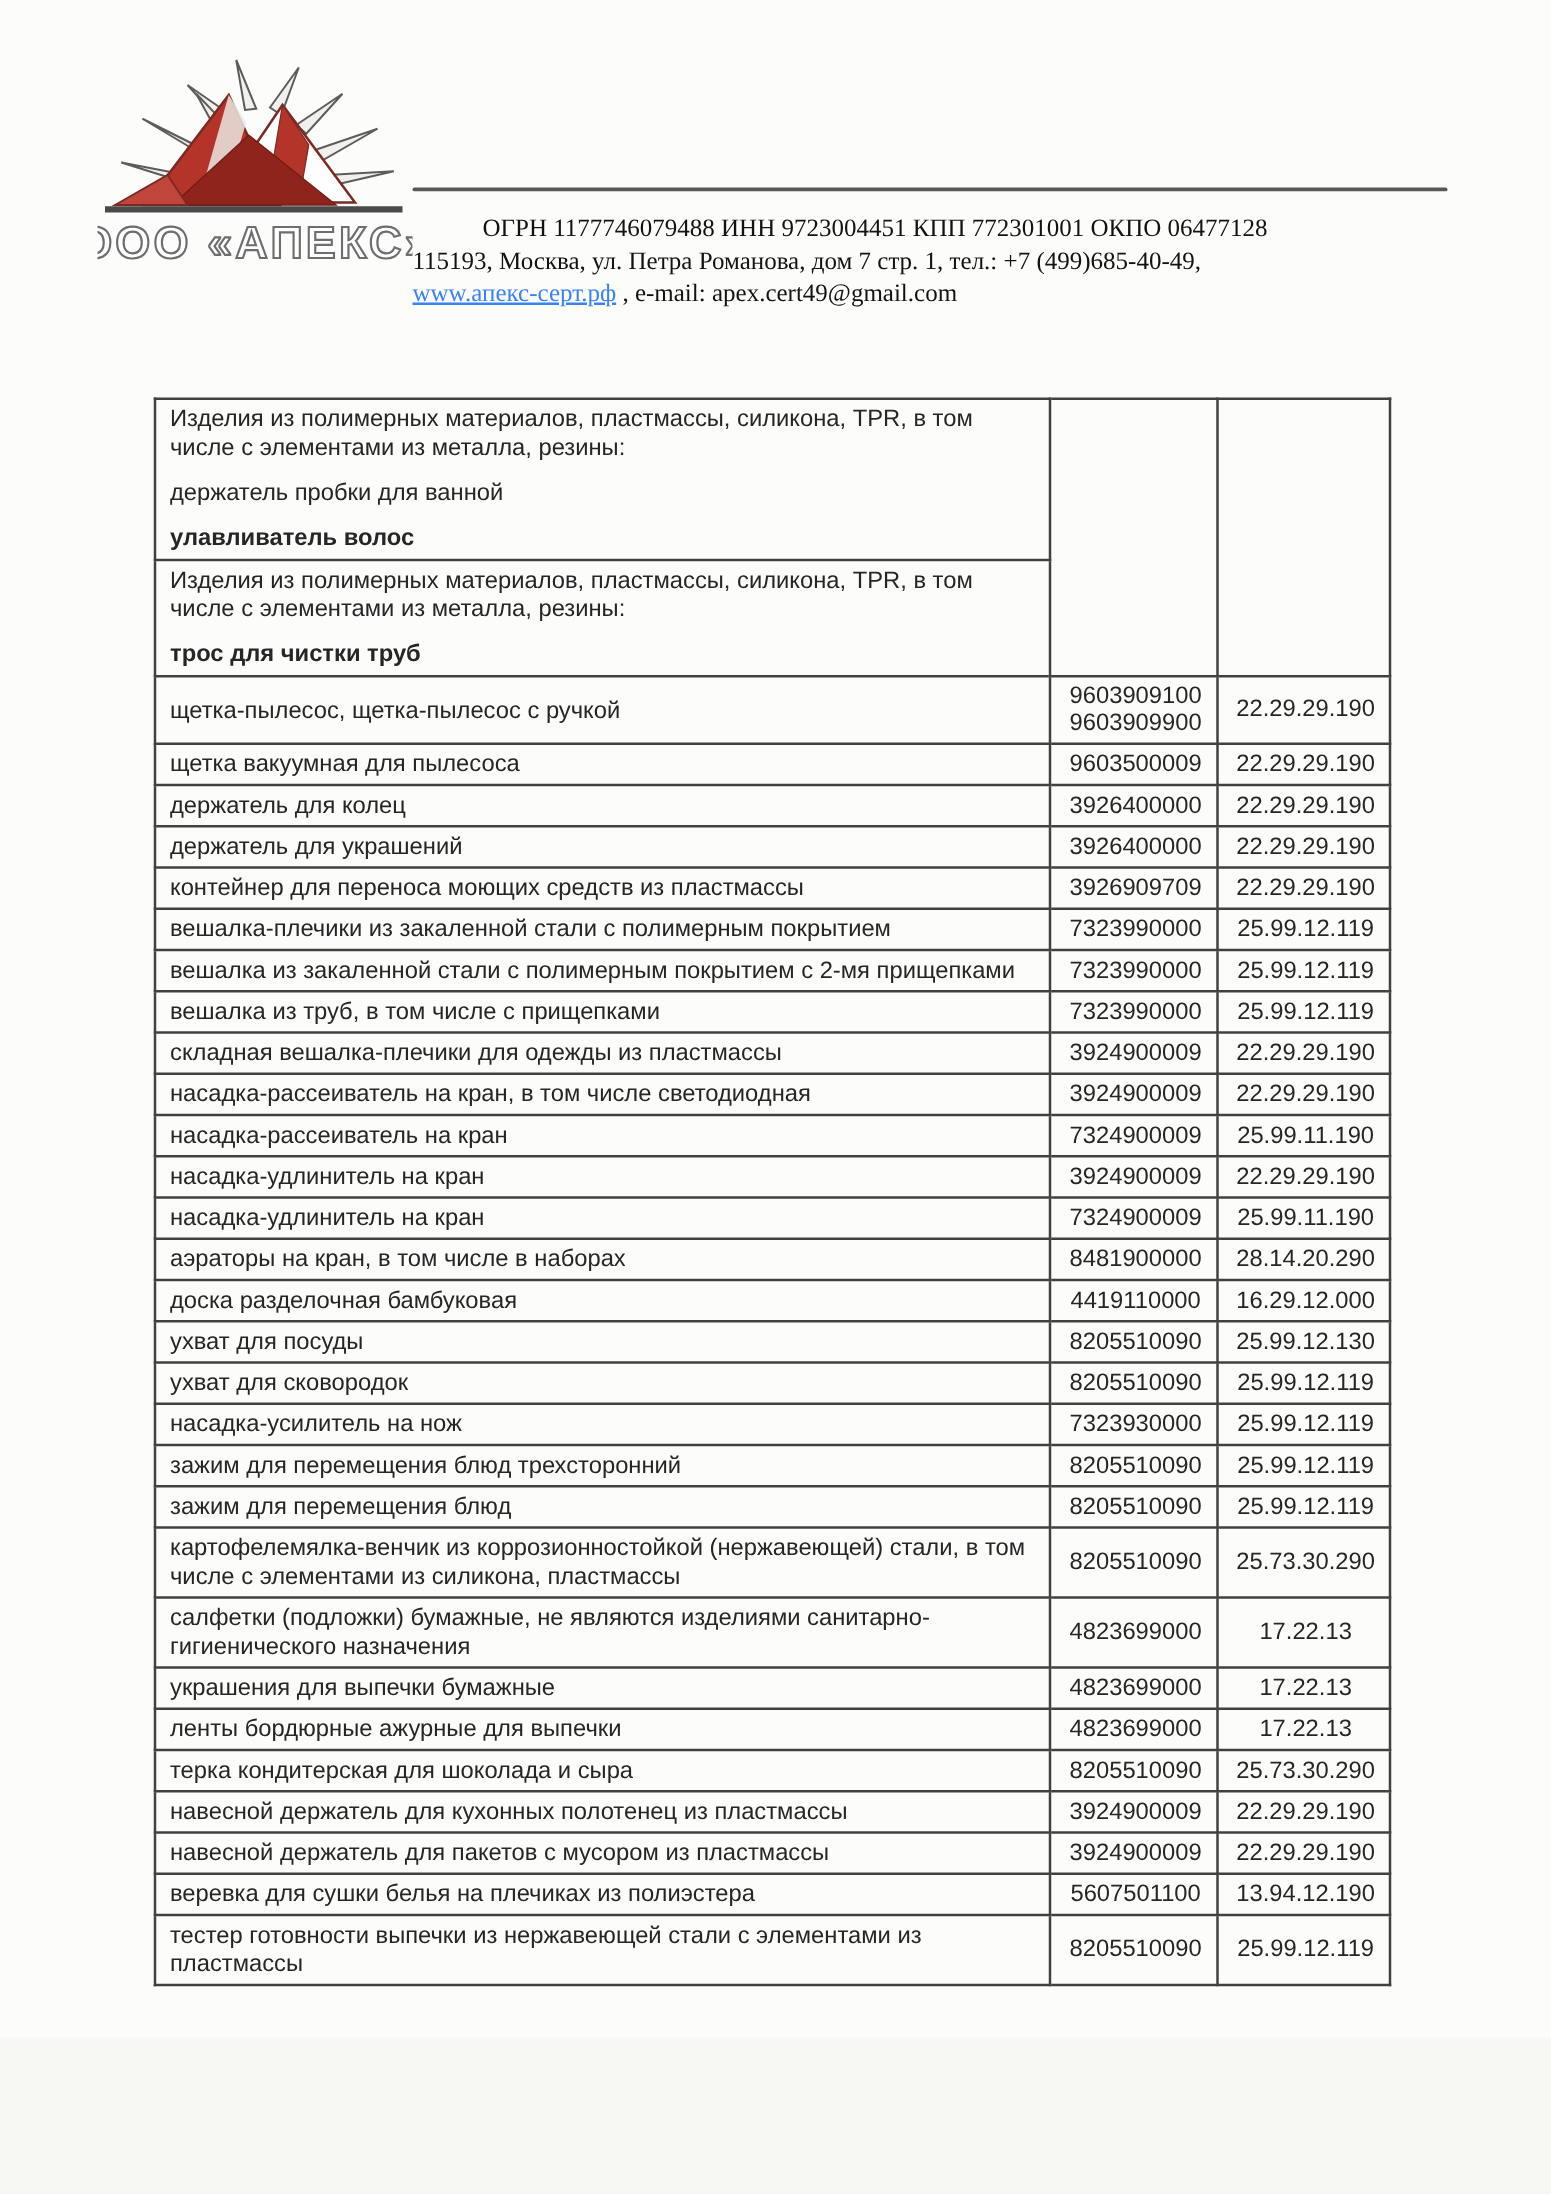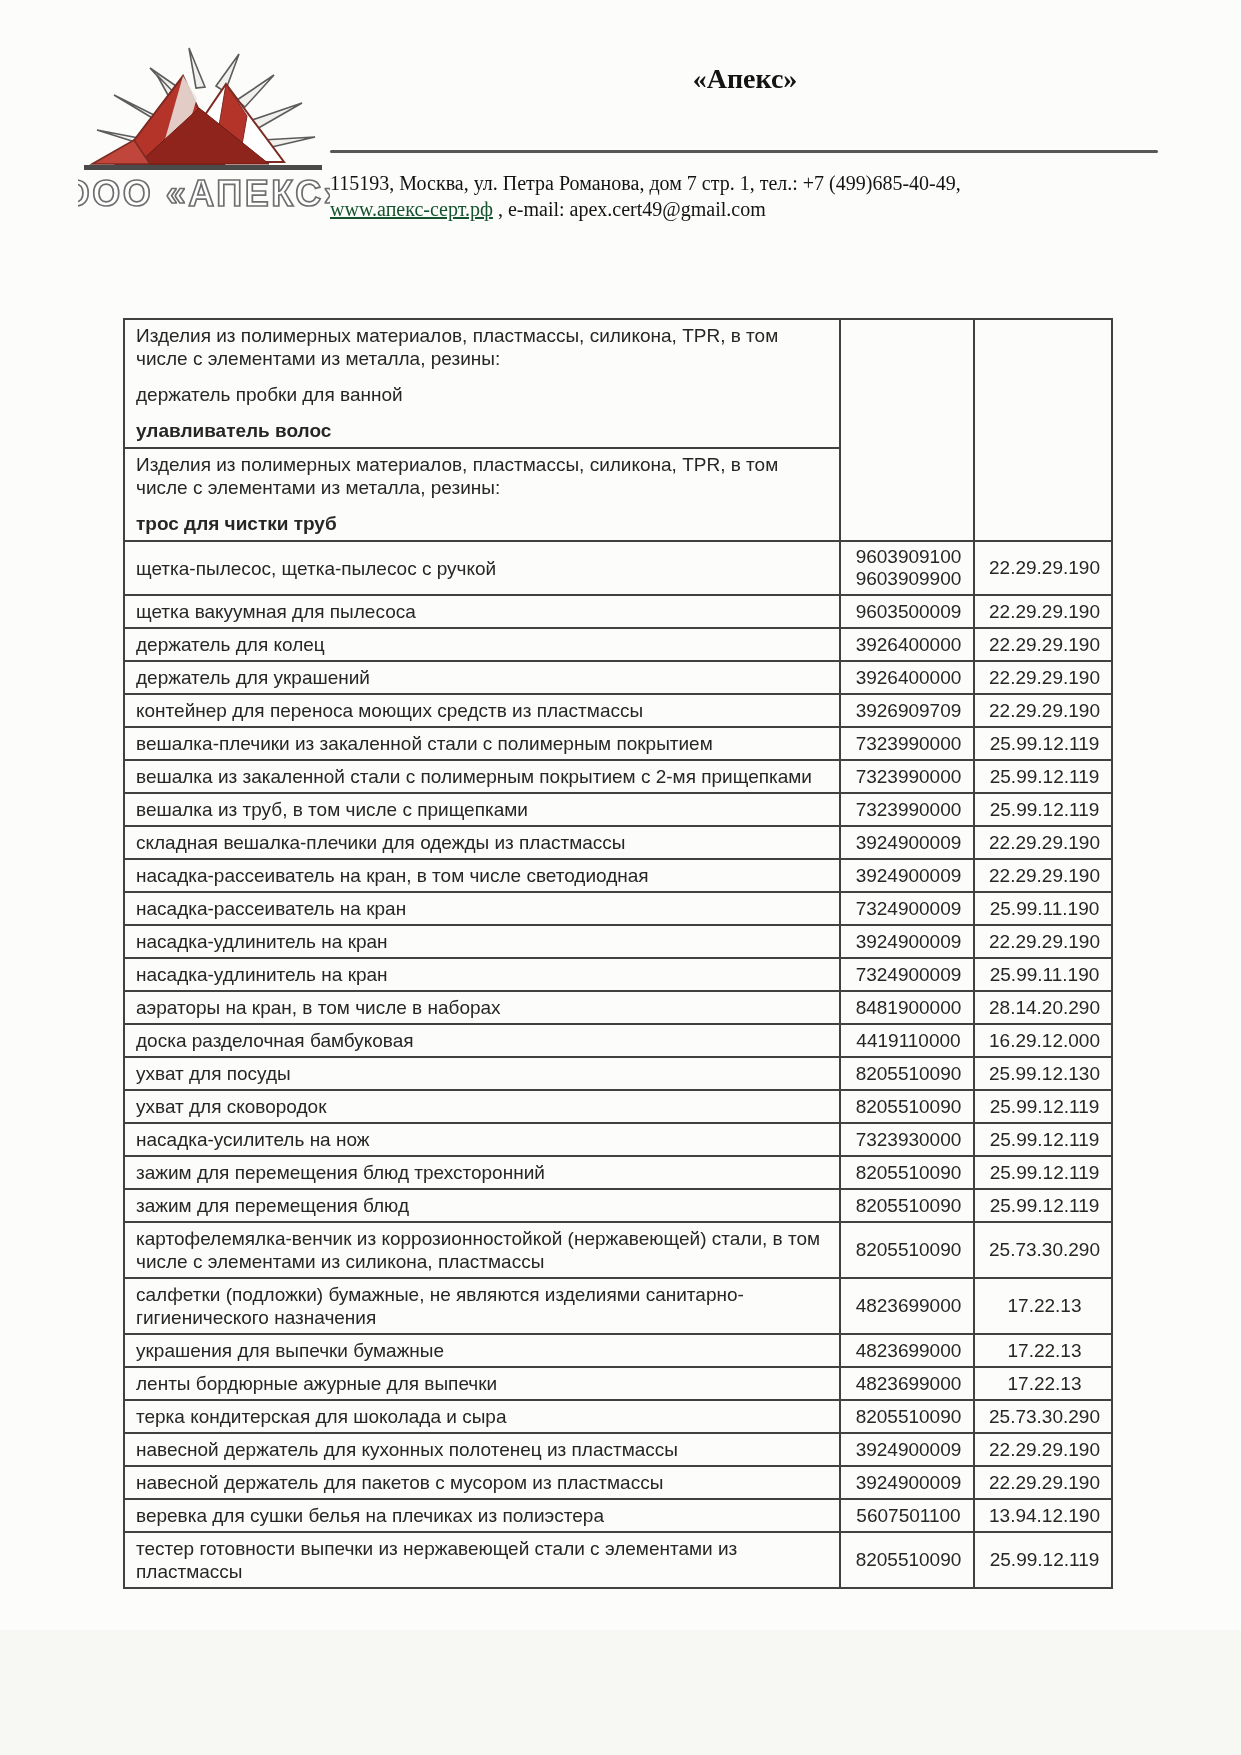--- a/index.html
+++ b/index.html
@@ -29,21 +29,21 @@
   .header-divider{
     position:absolute;left:330px;top:150px;width:828px;height:3px;
     background:#585858;border-radius:2px;
   }
   .info-block{
     position:absolute;left:330px;top:170px;width:880px;
     font-family:"Liberation Serif",serif;
     font-size:20px;line-height:26px;color:#131313;
   }
   .info-line1{padding-left:56px;}
-  .website-link{color:#14532d;text-decoration:underline;}
+  .website-link{color:#3b82f6;text-decoration:underline;}
 
   
   .table-wrap{position:absolute;left:123px;top:318px;width:852px;}
   table.products{
     width:100%;border-collapse:collapse;table-layout:fixed;
     font-size:19px;line-height:23px;color:#262626;
   }
   table.products td{
     border:2px solid #414141;
     padding:4px 8px 4px 11px;
@@ -84,26 +84,26 @@
     <polygon points="105,32 119,54 99,120 80,120" fill="#ece8e2" opacity="0.85"></polygon>
     <polygon points="60,120 121,64 191,120" fill="#8e241b" stroke="#6e1d15" stroke-width="1"></polygon>
     <polygon points="14,120 56,96 72,120" fill="#c0453a" stroke="#7a2a22" stroke-width="1.5"></polygon>
 
     <rect x="6" y="121" width="238" height="5" fill="#4a4a4a"></rect>
 
     <text x="126" y="162" text-anchor="middle" font-family="Liberation Sans, sans-serif" font-size="36" font-weight="bold" letter-spacing="2.5" fill="#ffffff" stroke="#6e6e6e" stroke-width="1.7">ООО «АПЕКС»</text>
   </svg>
 
   <div class="title-block">
-    <div class="title-line2">«Апекс»</div>
   </div>
 
   <div class="header-divider"></div>
 
   <div class="info-block">
+    <div class="info-line1">ОГРН 1177746079488  ИНН 9723004451 КПП 772301001 ОКПО 06477128</div>
     <div class="info-line2">115193, Москва, ул. Петра Романова, дом 7 стр. 1, тел.:  +7 (499)685-40-49,</div>
     <div class="info-line3"><span class="website-link">www.апекс-серт.рф</span><span> , e-mail: </span><span>apex.cert49@gmail.com</span></div>
   </div>
 
   <div class="table-wrap">
     <table class="products">
       <colgroup>
         <col style="width:716px">
         <col style="width:134px">
         <col style="width:138px">

